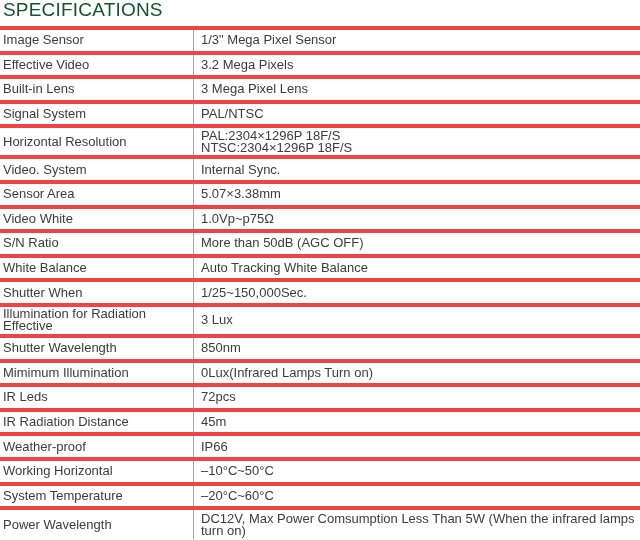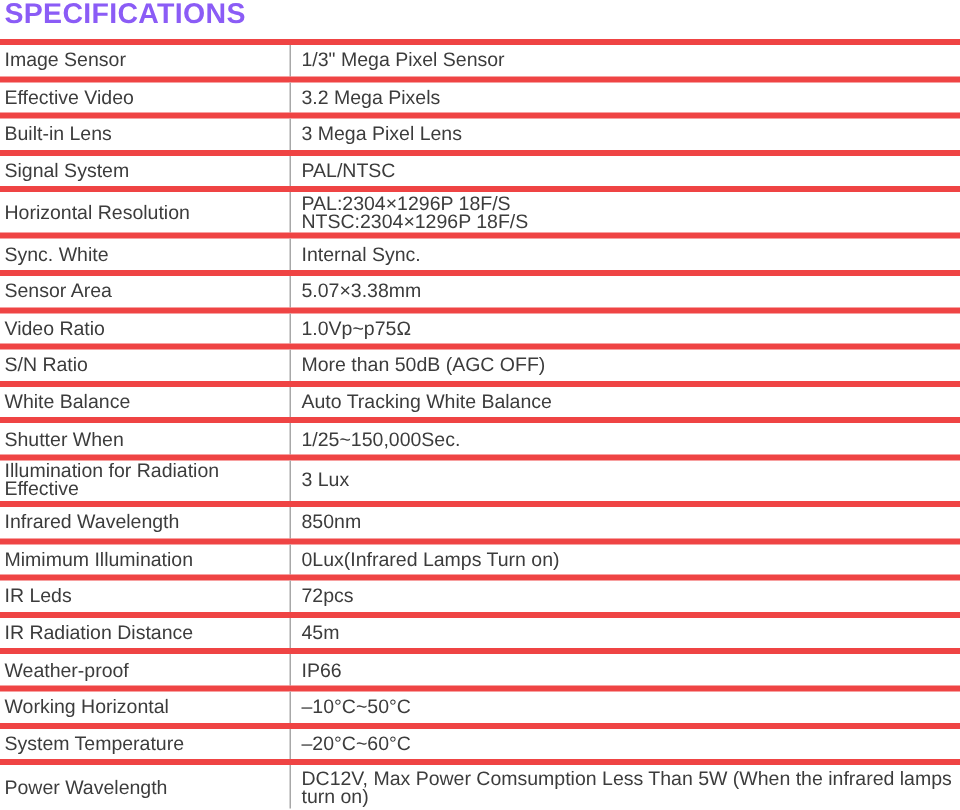--- a/index.html
+++ b/index.html
@@ -5,21 +5,21 @@
     html, body { margin: 0; padding: 0; }
     body {
       width: 640px; height: 540px; overflow: hidden;
       background: #ffffff;
       font-family: "Liberation Sans", "DejaVu Sans", sans-serif;
       color: #3a3a3a;
       position: relative;
     }
     .title {
       position: absolute; left: 3px; top: 0px;
-      font-size: 19px; font-weight: bold; color: #8b5cf6;
+      font-size: 19px; font-weight: normal; color: #14532d;
       letter-spacing: 0.2px; line-height: 20px;
     }
     table.spec {
       position: absolute; left: 0; top: 26px;
       width: 660px;
       border-collapse: collapse;
       font-size: 13px;
       line-height: 12px;
     }
     table.spec td {
@@ -59,29 +59,29 @@
       <td class="value">PAL/NTSC</td>
     </tr>
     <tr class="tall">
       <td class="label">Horizontal Resolution</td>
       <td class="value">
         <div>PAL:2304×1296P 18F/S</div>
         <div>NTSC:2304×1296P 18F/S</div>
       </td>
     </tr>
     <tr>
-      <td class="label">Sync. White</td>
+      <td class="label">Video. System</td>
       <td class="value">Internal Sync.</td>
     </tr>
     <tr>
       <td class="label">Sensor Area</td>
       <td class="value">5.07×3.38mm</td>
     </tr>
     <tr>
-      <td class="label">Video Ratio</td>
+      <td class="label">Video White</td>
       <td class="value">1.0Vp~p75Ω</td>
     </tr>
     <tr>
       <td class="label">S/N Ratio</td>
       <td class="value">More than 50dB (AGC OFF)</td>
     </tr>
     <tr>
       <td class="label">White Balance</td>
       <td class="value">Auto Tracking White Balance</td>
     </tr>
@@ -90,21 +90,21 @@
       <td class="value">1/25~150,000Sec.</td>
     </tr>
     <tr class="tall">
       <td class="label">
         <div>Illumination for Radiation</div>
         <div>Effective</div>
       </td>
       <td class="value">3 Lux</td>
     </tr>
     <tr>
-      <td class="label">Infrared Wavelength</td>
+      <td class="label">Shutter Wavelength</td>
       <td class="value">850nm</td>
     </tr>
     <tr>
       <td class="label">Mimimum Illumination</td>
       <td class="value">0Lux(Infrared Lamps Turn on)</td>
     </tr>
     <tr>
       <td class="label">IR Leds</td>
       <td class="value">72pcs</td>
     </tr>

